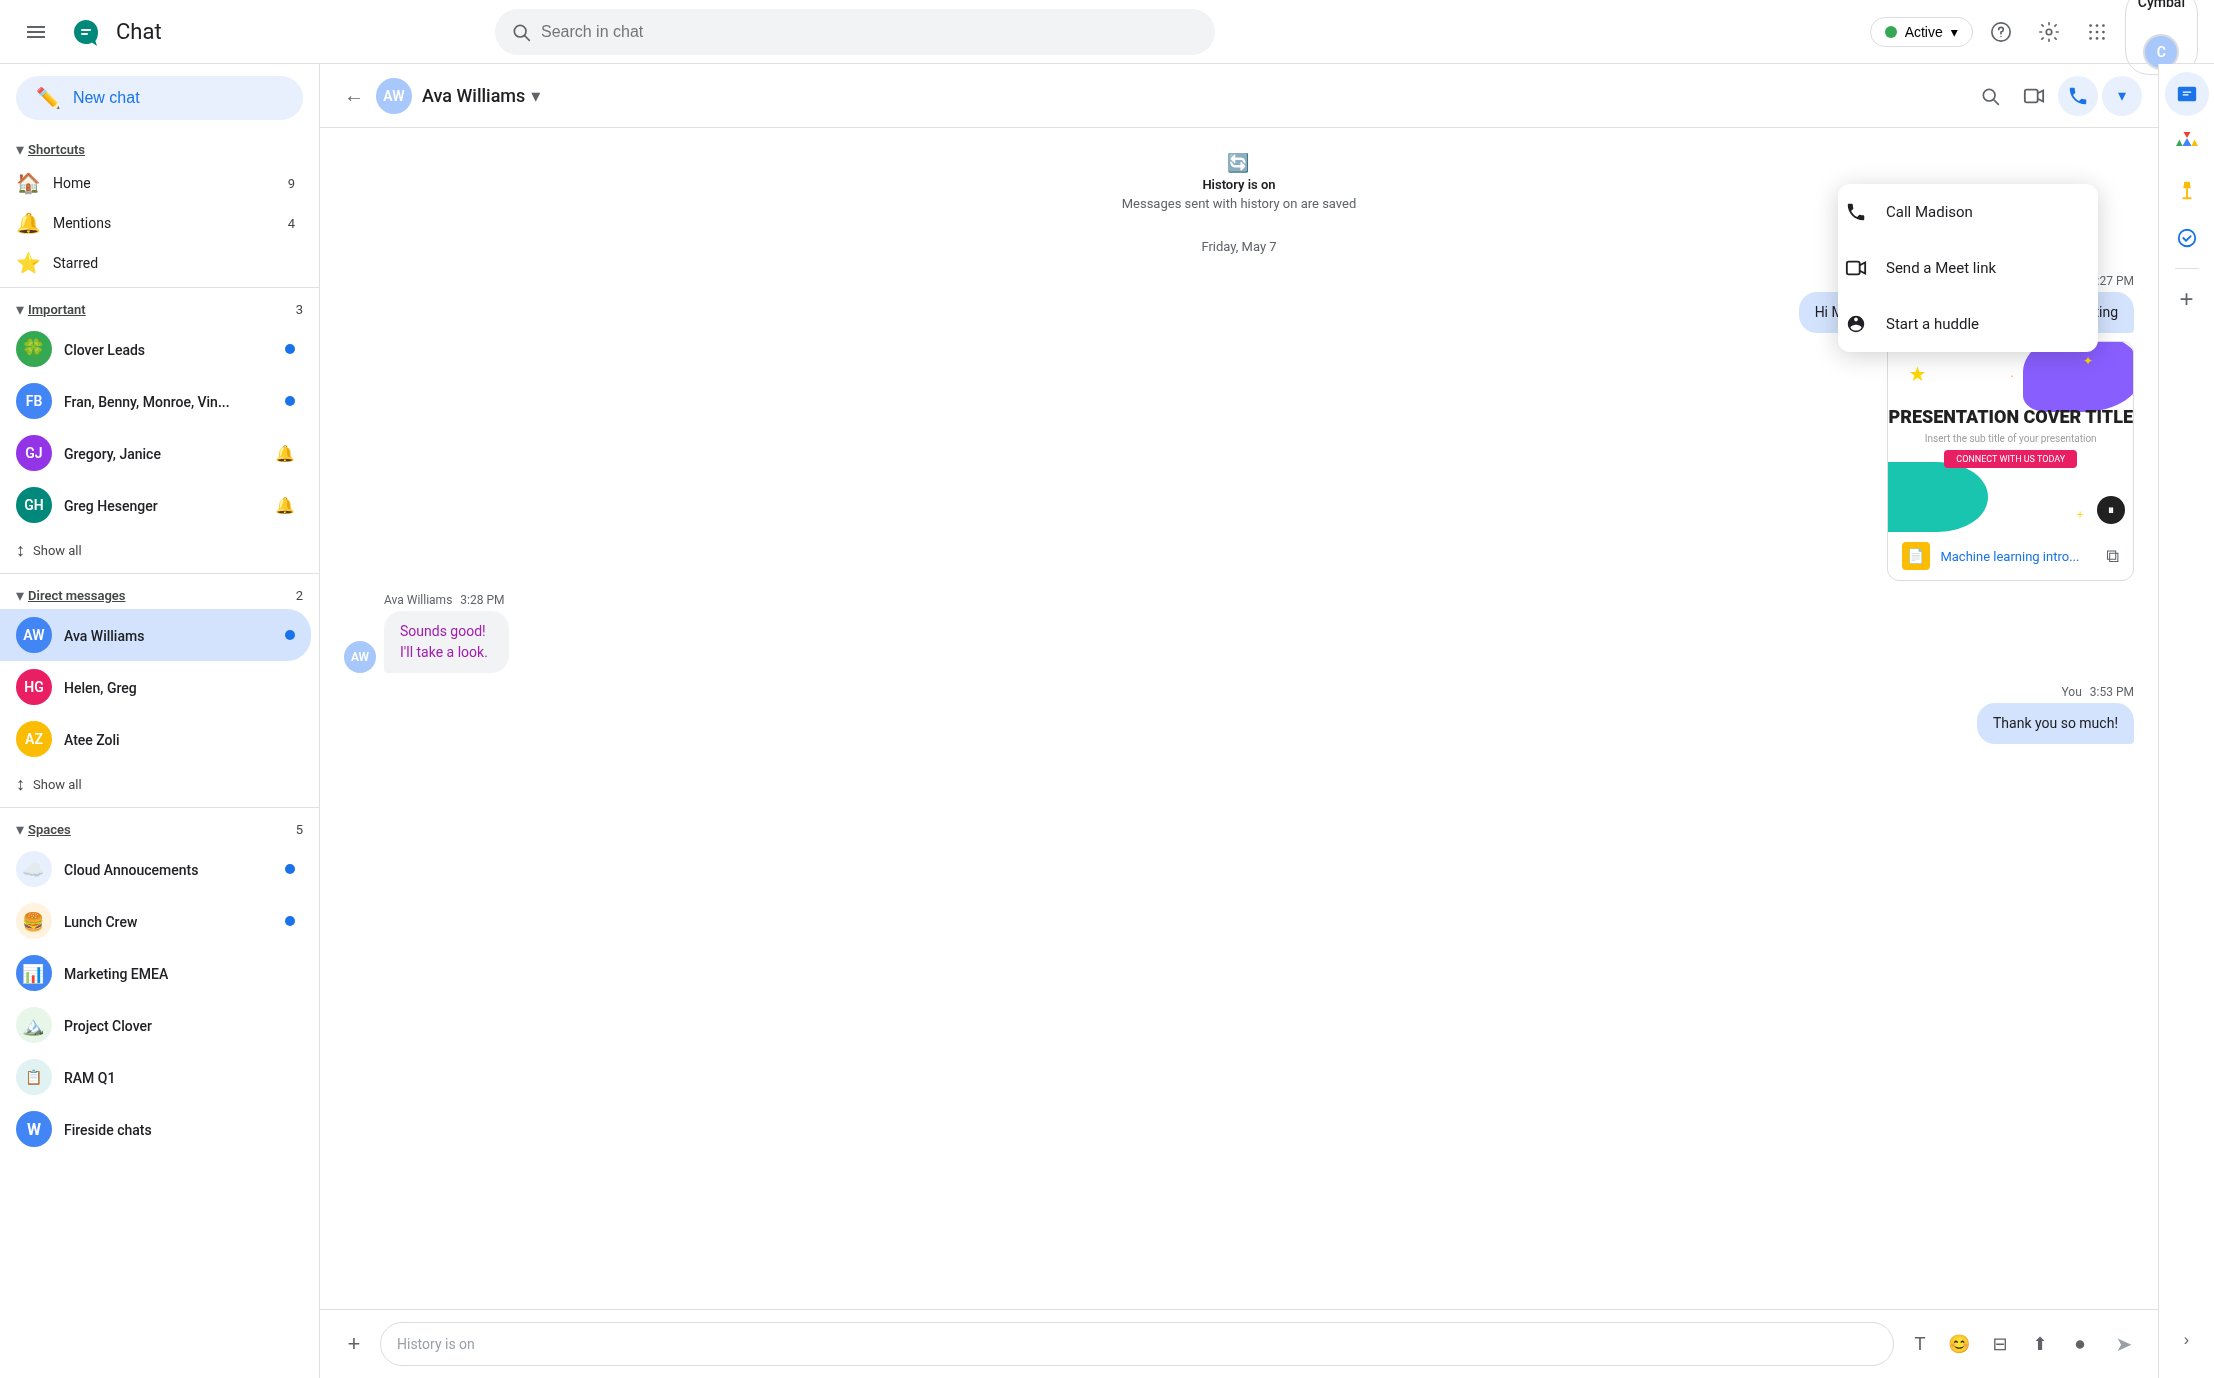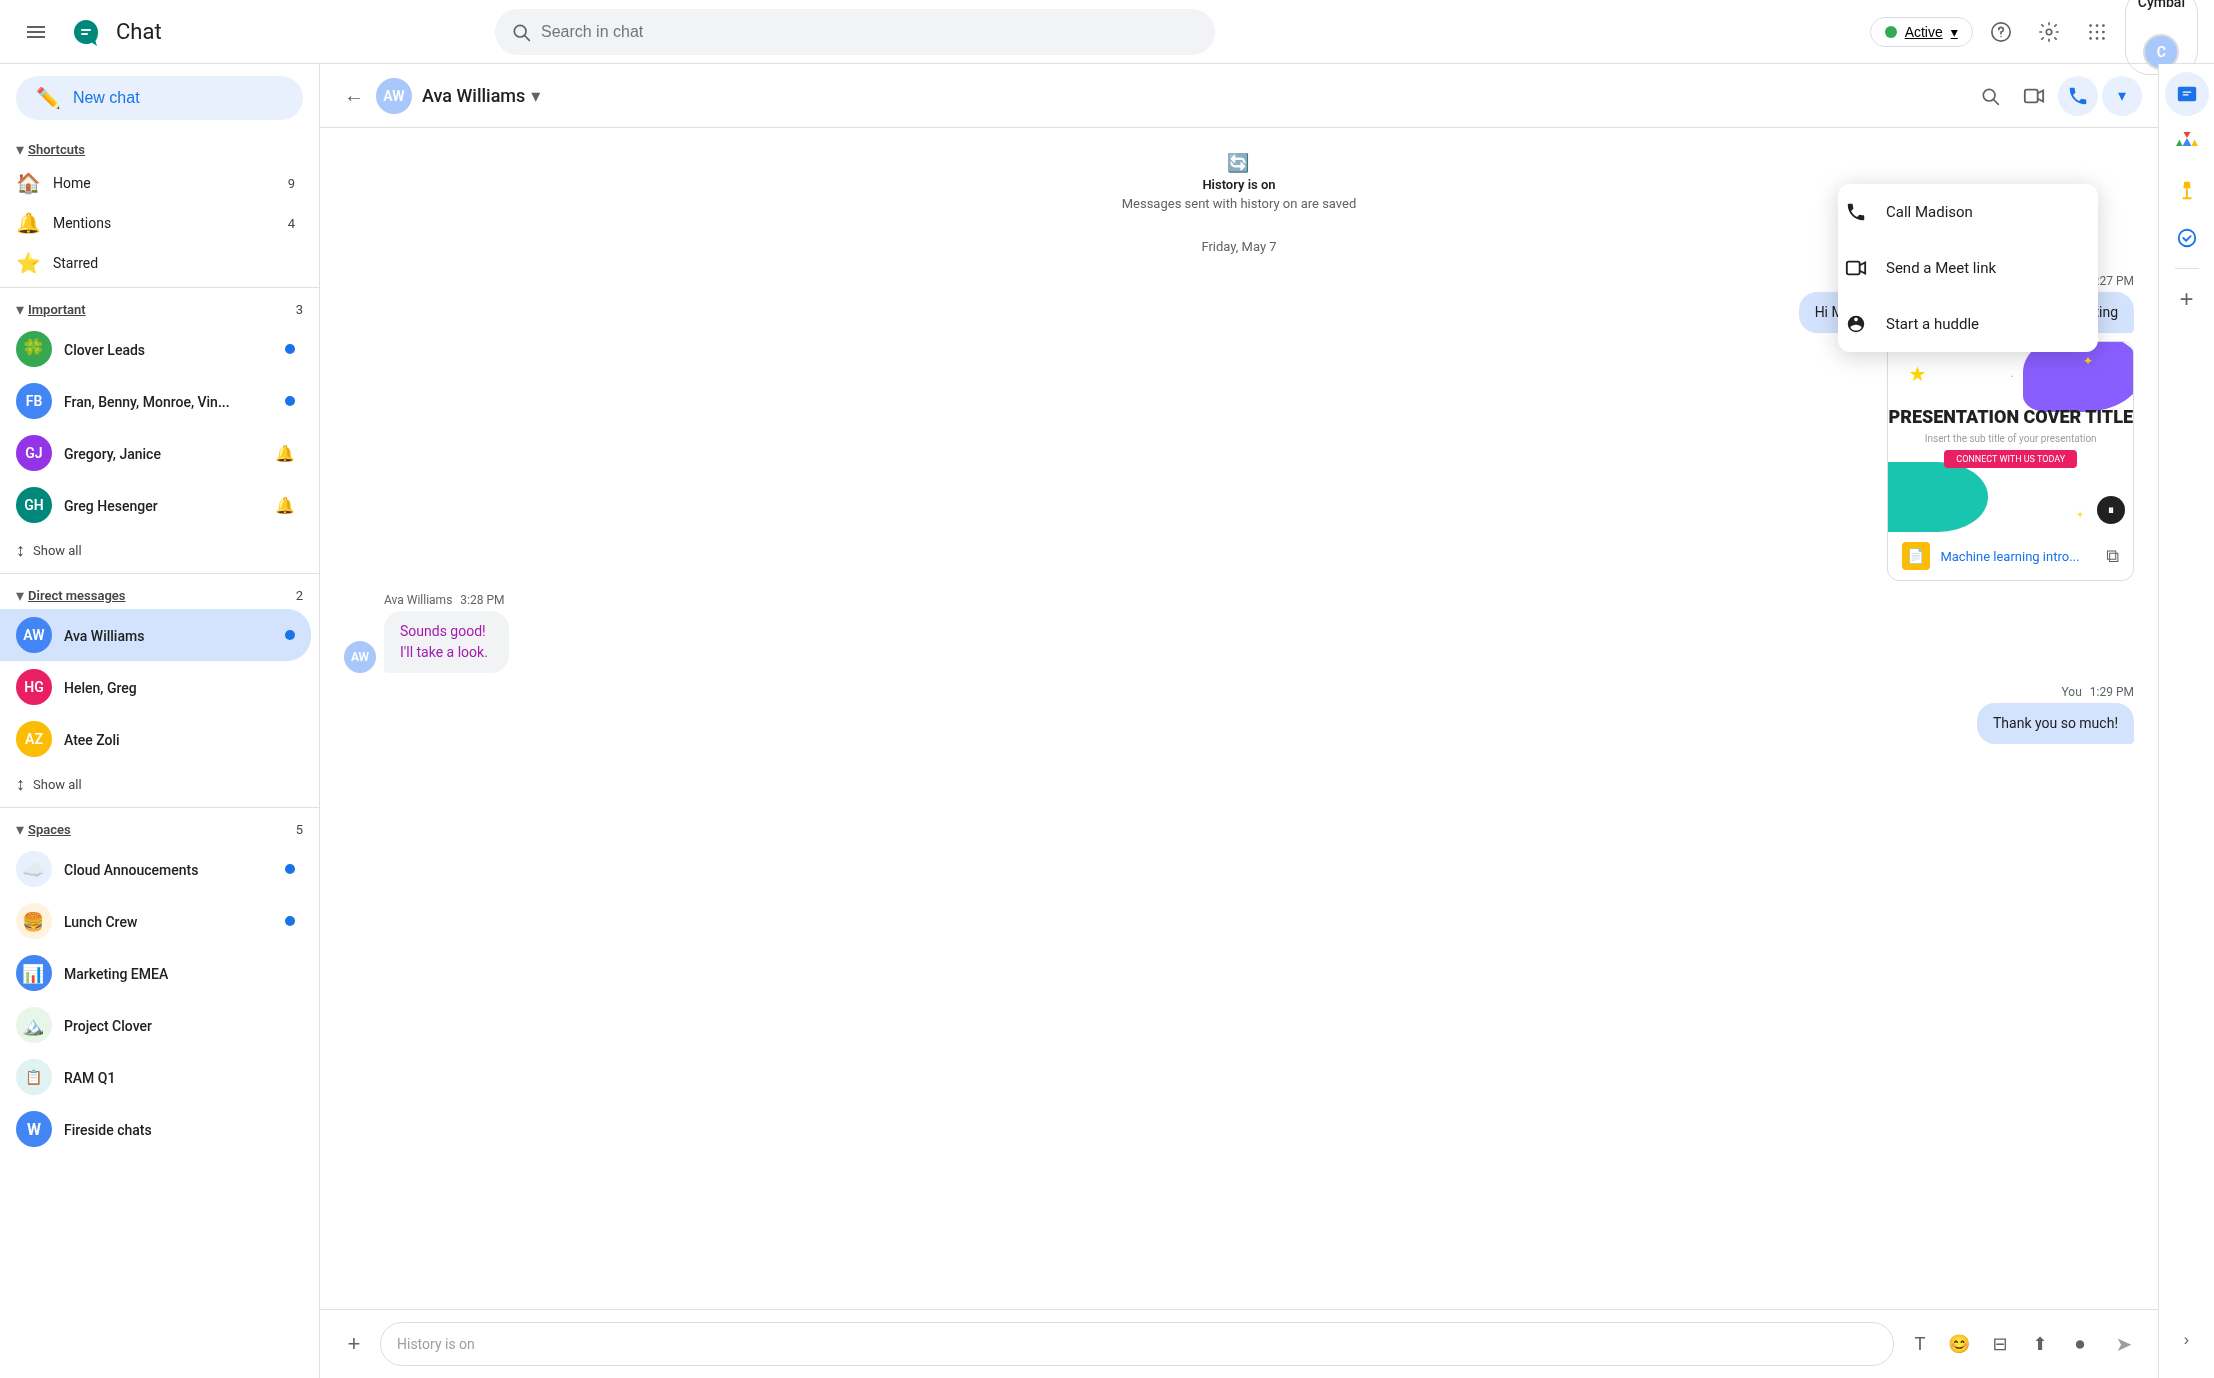--- a/index.html
+++ b/index.html
@@ -12,21 +12,21 @@
       gap: 12px;
     }
     .hamburger-btn { width: 40px; height: 40px; border-radius: 50%; border: none; background: transparent; cursor: pointer; display: flex; align-items: center; justify-content: center; flex-shrink: 0; }
     .hamburger-icon span { display: block; width: 18px; height: 2px; background: #5f6368; margin: 3px 0; }
     .app-logo { width: 36px; height: 36px; flex-shrink: 0; }
     .app-title { font-size: 22px; font-weight: 400; color: #202124; flex-shrink: 0; }
     .search-bar { flex: 1; max-width: 720px; height: 46px; background: #f1f3f4; border-radius: 24px; display: flex; align-items: center; padding: 0 16px; gap: 10px; margin: 0 auto; }
     .search-bar input { border: none; background: transparent; font-size: 16px; color: #202124; outline: none; width: 100%; }
     .search-icon-svg { color: #5f6368; flex-shrink: 0; }
     .top-right { display: flex; align-items: center; gap: 8px; margin-left: auto; }
-    .status-btn { display: flex; align-items: center; gap: 8px; padding: 6px 14px; border: 1px solid #dadce0; border-radius: 20px; cursor: pointer; background: #fff; font-size: 14px; font-weight: 500; text-decoration: underline; }
+    .status-btn { display: flex; align-items: center; gap: 8px; padding: 6px 14px; border: 1px solid #dadce0; border-radius: 20px; cursor: pointer; background: #fff; font-size: 14px; font-weight: 500; }
     .status-dot { width: 12px; height: 12px; background: #34a853; border-radius: 50%; flex-shrink: 0; }
     .icon-btn { width: 40px; height: 40px; border-radius: 50%; border: none; background: transparent; cursor: pointer; display: flex; align-items: center; justify-content: center; color: #5f6368; }
     .avatar-btn { width: 36px; height: 36px; border-radius: 50%; cursor: pointer; overflow: hidden; border: 2px solid #dadce0; display: flex; align-items: center; justify-content: center; background: #a8c7fa; color: #fff; font-size: 14px; font-weight: 600; }
     .account-area { display: flex; align-items: center; gap: 24px; padding: 4px 12px; border: 1px solid #dadce0; border-radius: 24px; cursor: pointer; flex-direction: column; }
     .account-name { font-size: 14px; font-weight: 500; }
 
     
     .main-layout { display: flex; flex: 1; overflow: hidden; }
 
     
@@ -421,21 +421,21 @@
           </div>
           <div class="message-bubble incoming">
             <span>Sounds good! I'll take a look.</span>
           </div>
         </div>
       </div>
 
       <div class="message-row outgoing">
         <div class="message-sender-info">
           <span>You</span>
-          <span>1:29 PM</span>
+          <span>3:53 PM</span>
         </div>
         <div class="message-bubble outgoing">
           <span>Thank you so much!</span>
         </div>
       </div>
     </div>
 
     <div class="input-area">
       <button class="add-btn">+</button>
       <div class="message-input">

